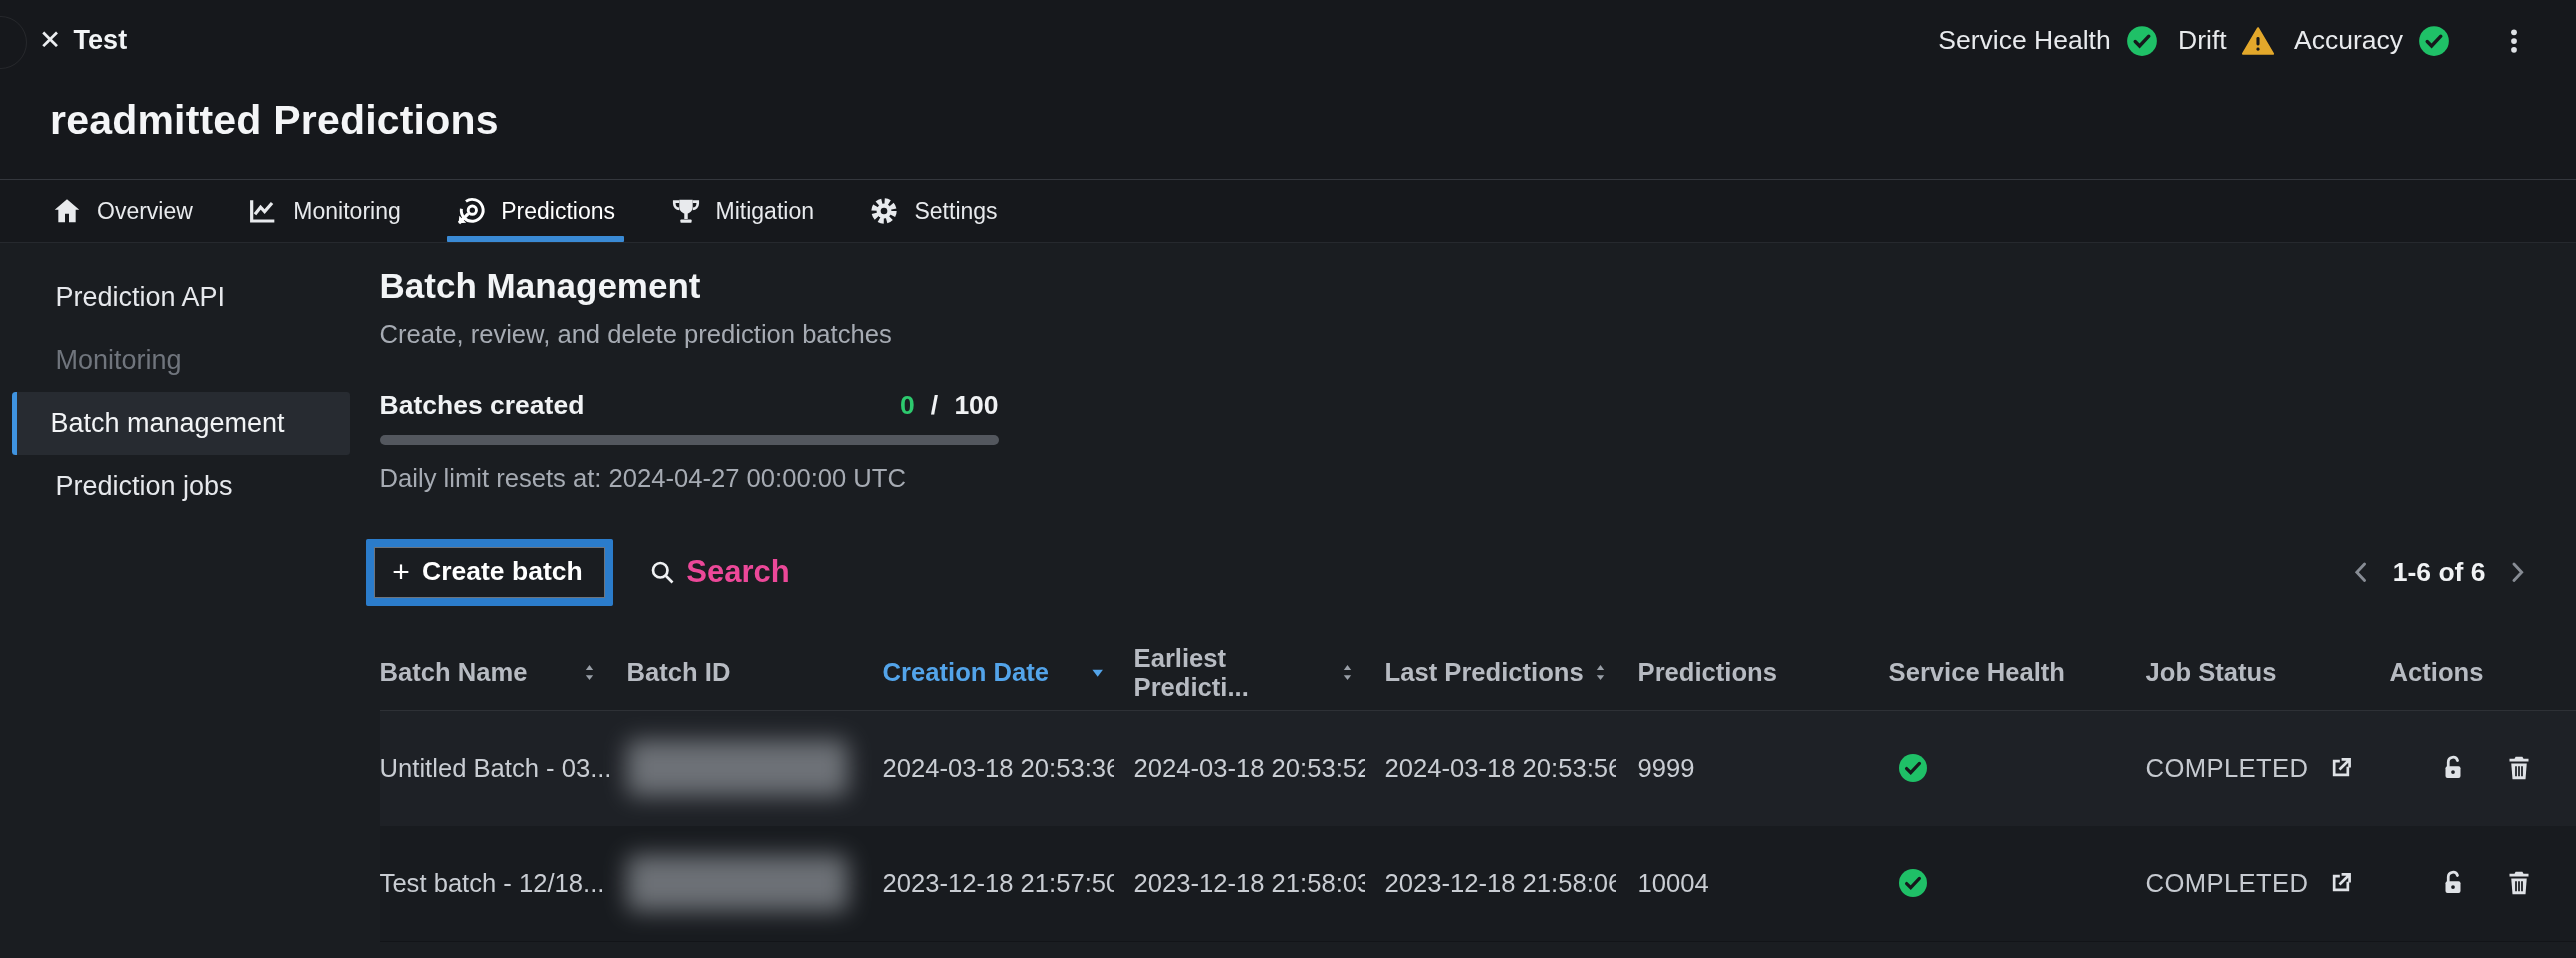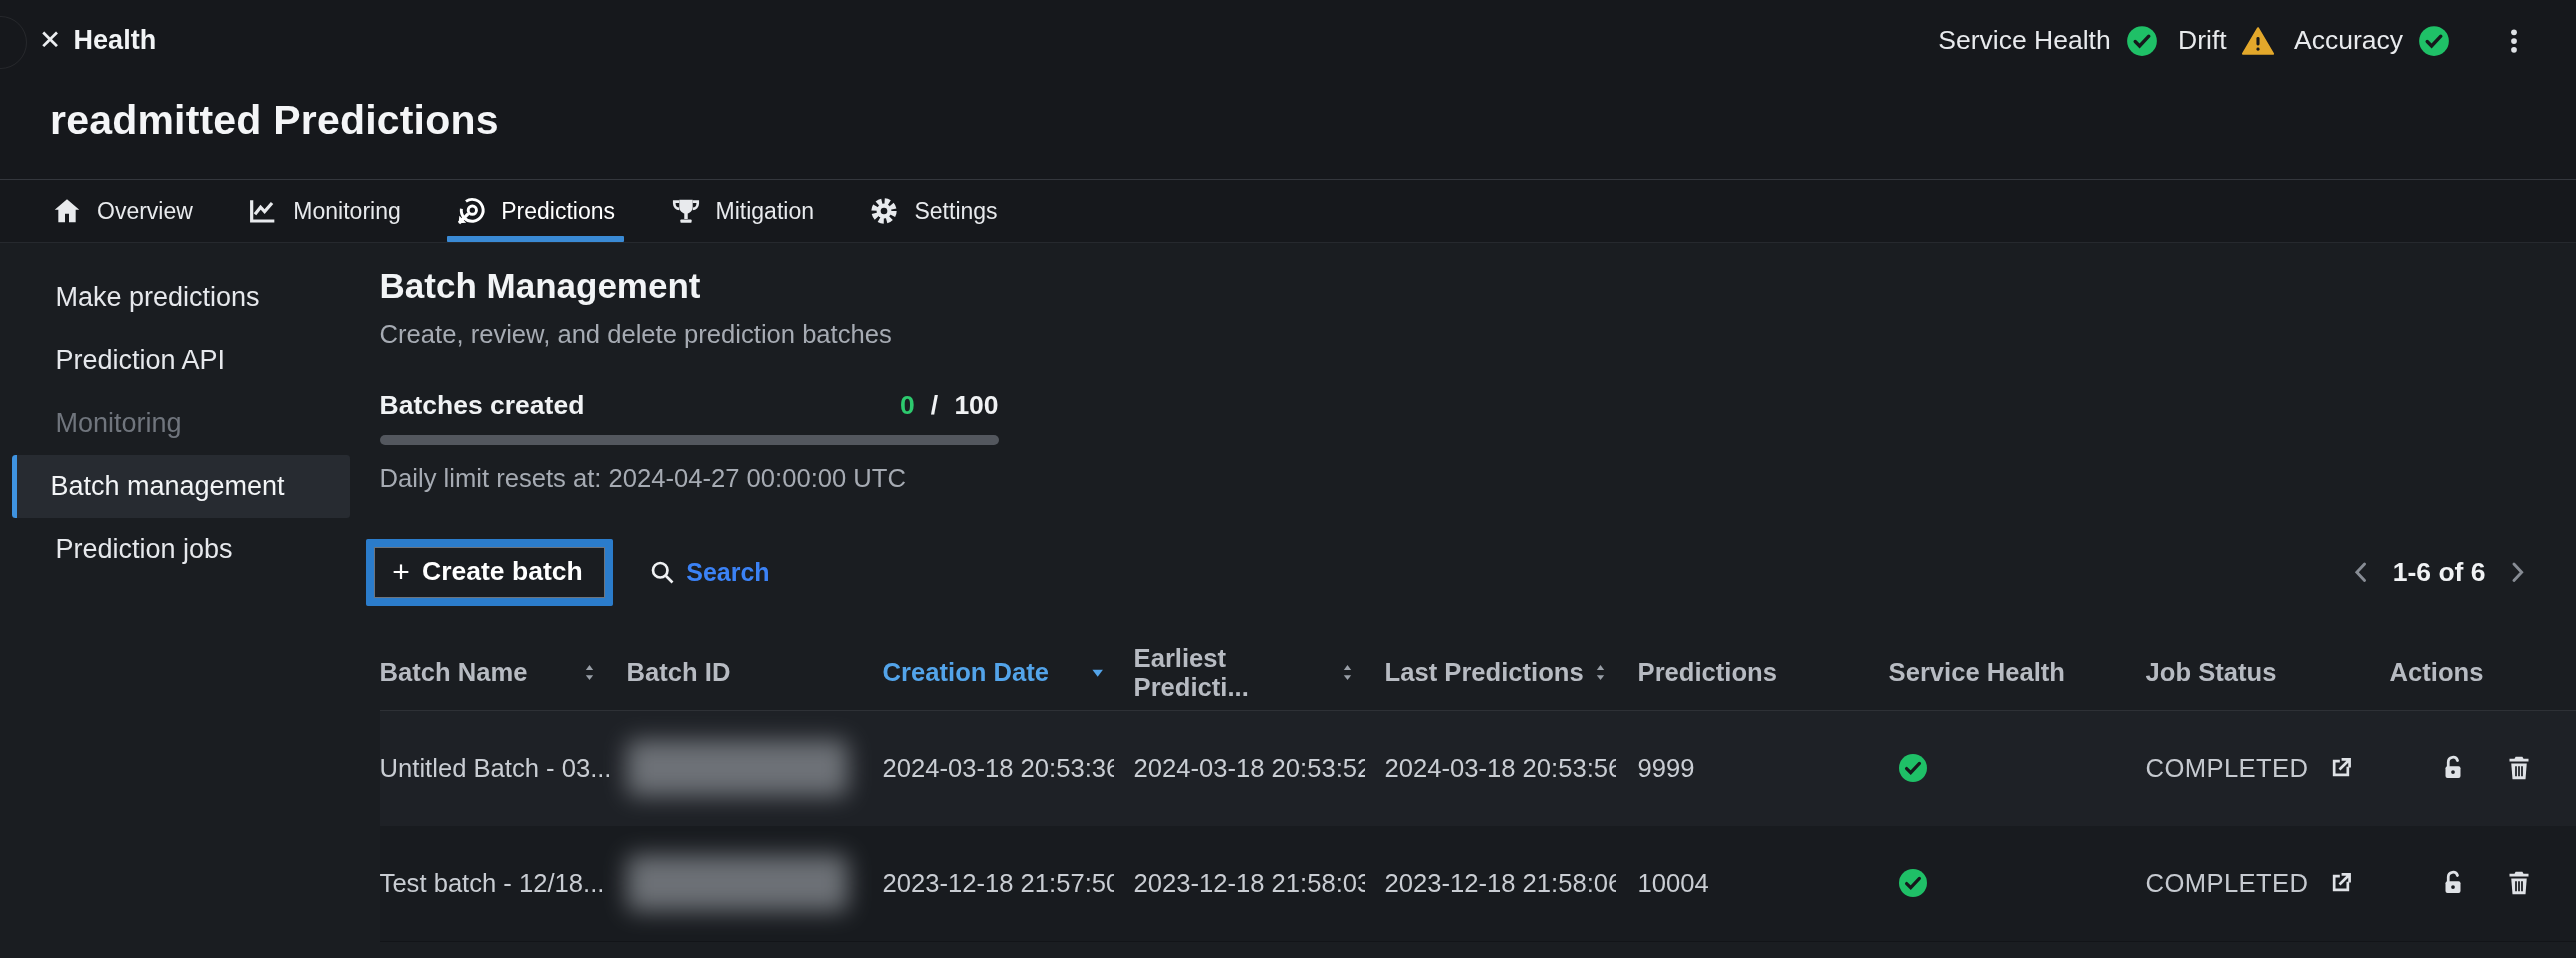--- a/index.html
+++ b/index.html
@@ -76,21 +76,21 @@
   .toolbar{ margin-top:46px; display:flex; align-items:center; }
   .hl-box{ border:8.8px solid #2b7ccb; border-radius:1.8px; display:inline-block; margin-left:-14px; }
   .create-btn{
     display:flex; align-items:center; gap:12.4px;
     border:1.8px solid #6e747c; background:transparent; color:#ffffff;
     font-family:"Liberation Sans",sans-serif;
     font-size:26.5px; font-weight:700; padding:8px 21px 9.7px 17.6px; cursor:pointer;
   }
   .plus{ font-size:30px; font-weight:400; line-height:1; position:relative; top:0.9px; }
   .search-btn{ display:flex; align-items:center; gap:10.6px; margin-left:35px; cursor:pointer; }
-  .search-label{ font-size:25px; font-weight:700; color:#3b82f6; }
+  .search-label{ font-size:31px; font-weight:700; color:#ec4899; }
   .pagination{ margin-left:auto; margin-right:46px; display:flex; align-items:center; gap:18px; }
   .page-range{ font-size:26.5px; font-weight:700; color:#f0f2f4; }
   .chev{ width:26.5px; height:26.5px; cursor:pointer; }
   
   .table{ margin-top:30px; }
   .tgrid{ display:grid;
     grid-template-columns:247px 256px 251px 251px 253px 251px 257px 244px 1fr; }
   .thead{ height:74px; align-items:center; }
   .th{ display:flex; align-items:center; font-size:25.6px; font-weight:700;
        color:#b7bbc2; padding-right:12.4px; min-width:0; }
@@ -115,21 +115,21 @@
   svg{ display:block; }
 </style>
 </head>
 <body>
 
 <div class="top-header">
   <div class="edge-ornament"></div>
   <div class="close-row">
     <div class="close-btn">
       <span class="close-x">✕</span>
-      <span class="close-label">Health</span>
+      <span class="close-label">Test</span>
     </div>
     <div class="status-group">
       <div class="status-item">
         <span class="status-label">Service Health</span>
         <span class="badge">
           <svg viewBox="0 0 24 24" width="34" height="34">
               <circle cx="12" cy="12" r="10.5" fill="#1fc067"></circle>
               <path d="M7.2 12.4l3.1 3.1 6.5-6.9" stroke="#16181c" stroke-width="2.4" fill="none" stroke-linecap="round"></path>
             </svg>
         </span>
@@ -216,21 +216,20 @@
           </svg>
       </span>
       <span class="tab-label">Settings</span>
     </div>
   </div>
 </div>
 
 <div class="body-row">
 
   <div class="sidebar">
-    <div class="side-item">Make predictions</div>
     <div class="side-item">Prediction API</div>
     <div class="side-item disabled">Monitoring</div>
     <div class="side-item active">Batch management</div>
     <div class="side-item">Prediction jobs</div>
   </div>
 
   <div class="content">
     <div class="main-heading">Batch Management</div>
     <div class="main-subheading">Create, review, and delete prediction batches</div>
 

